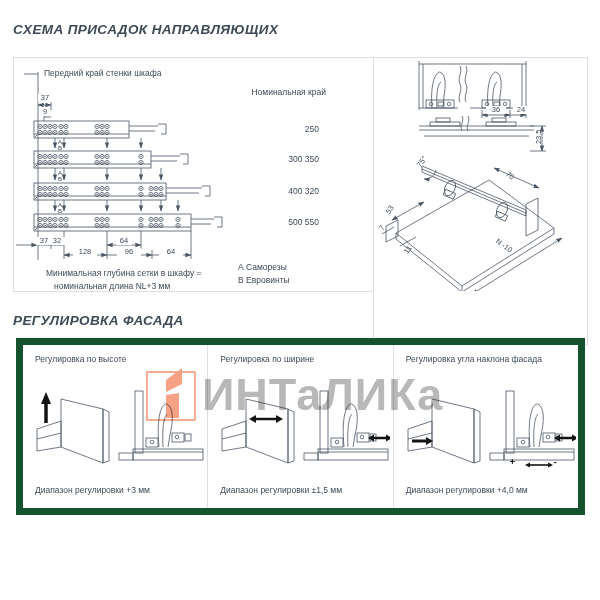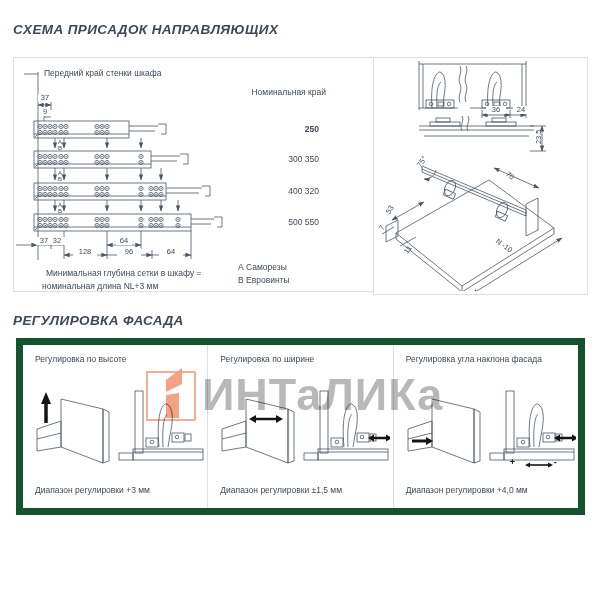--- a/index.html
+++ b/index.html
@@ -149,46 +149,46 @@
       <line class="s" x1="50" y1="197" x2="93" y2="197" marker-start="url(#arA)" marker-end="url(#arA)"></line>
       <line class="s" x1="93" y1="197" x2="138" y2="197" marker-end="url(#arA)"></line>
       <line class="s" x1="138" y1="197" x2="177" y2="197" marker-end="url(#arA)"></line>
     </svg>
 
     <span class="lbl" style="left:30px;top:11px;">Передний край стенки шкафа</span>
     <span class="dim" style="left:24px;top:36px;width:14px;">37</span>
     <span class="dim" style="left:26px;top:50px;width:10px;">9</span>
 
     <span class="lbl right" style="left:212px;top:30px;width:100px;">Номинальная край</span>
-    <span class="lbl right" style="left:205px;top:67px;width:100px;font-weight:bold;">250</span>
+    <span class="lbl right" style="left:205px;top:67px;width:100px;">250</span>
     <span class="lbl right" style="left:205px;top:97px;width:100px;">300 350</span>
     <span class="lbl right" style="left:205px;top:129px;width:100px;">400 320</span>
     <span class="lbl right" style="left:205px;top:160px;width:100px;">500 550</span>
 
     <span class="tiny" style="left:44px;top:81px;">A</span>
     <span class="tiny" style="left:44px;top:87px;">B</span>
     <span class="tiny" style="left:44px;top:112px;">A</span>
     <span class="tiny" style="left:44px;top:118px;">B</span>
     <span class="tiny" style="left:44px;top:144px;">A</span>
     <span class="tiny" style="left:44px;top:150px;">B</span>
 
     <span class="dim" style="left:22px;top:179px;width:16px;">37</span>
     <span class="dim" style="left:35px;top:179px;width:16px;">32</span>
     <span class="dim" style="left:102px;top:179px;width:16px;">64</span>
     <span class="dim" style="left:59px;top:190px;width:24px;">128</span>
     <span class="dim" style="left:103px;top:190px;width:24px;">96</span>
     <span class="dim" style="left:145px;top:190px;width:24px;">64</span>
 
     <span class="lbl" style="left:32px;top:211px;">Минимальная глубина сетки в шкафу =</span>
-    <span class="lbl" style="left:20px;top:224px;padding-left:8px;">номинальная длина NL+3 мм</span>
+    <span class="lbl" style="left:32px;top:224px;padding-left:8px;">номинальная длина NL+3 мм</span>
     <span class="lbl" style="left:224px;top:205px;">А Саморезы</span>
     <span class="lbl" style="left:224px;top:218px;">В Евровинты</span>
   </div>
 
-  <div class="panel" style="left:373px;top:57px;width:215px;height:238px;">
+  <div class="panel" style="left:373px;top:57px;width:215px;height:288px;">
     <svg viewBox="0 0 213 233" width="213" height="233">
       <defs>
         <marker id="arB" markerWidth="7" markerHeight="7" refX="5.6" refY="3.2" orient="auto-start-reverse" markerUnits="userSpaceOnUse">
           <path d="M0,1 L6,3.2 L0,5.4 Z" fill="#4A5565"></path>
         </marker>
       </defs>
 
       <line class="s" x1="45" y1="6" x2="152" y2="6"></line>
       <line class="s" x1="45" y1="3" x2="45" y2="52"></line>
         <line class="s" x1="49" y1="6" x2="49" y2="50"></line>

